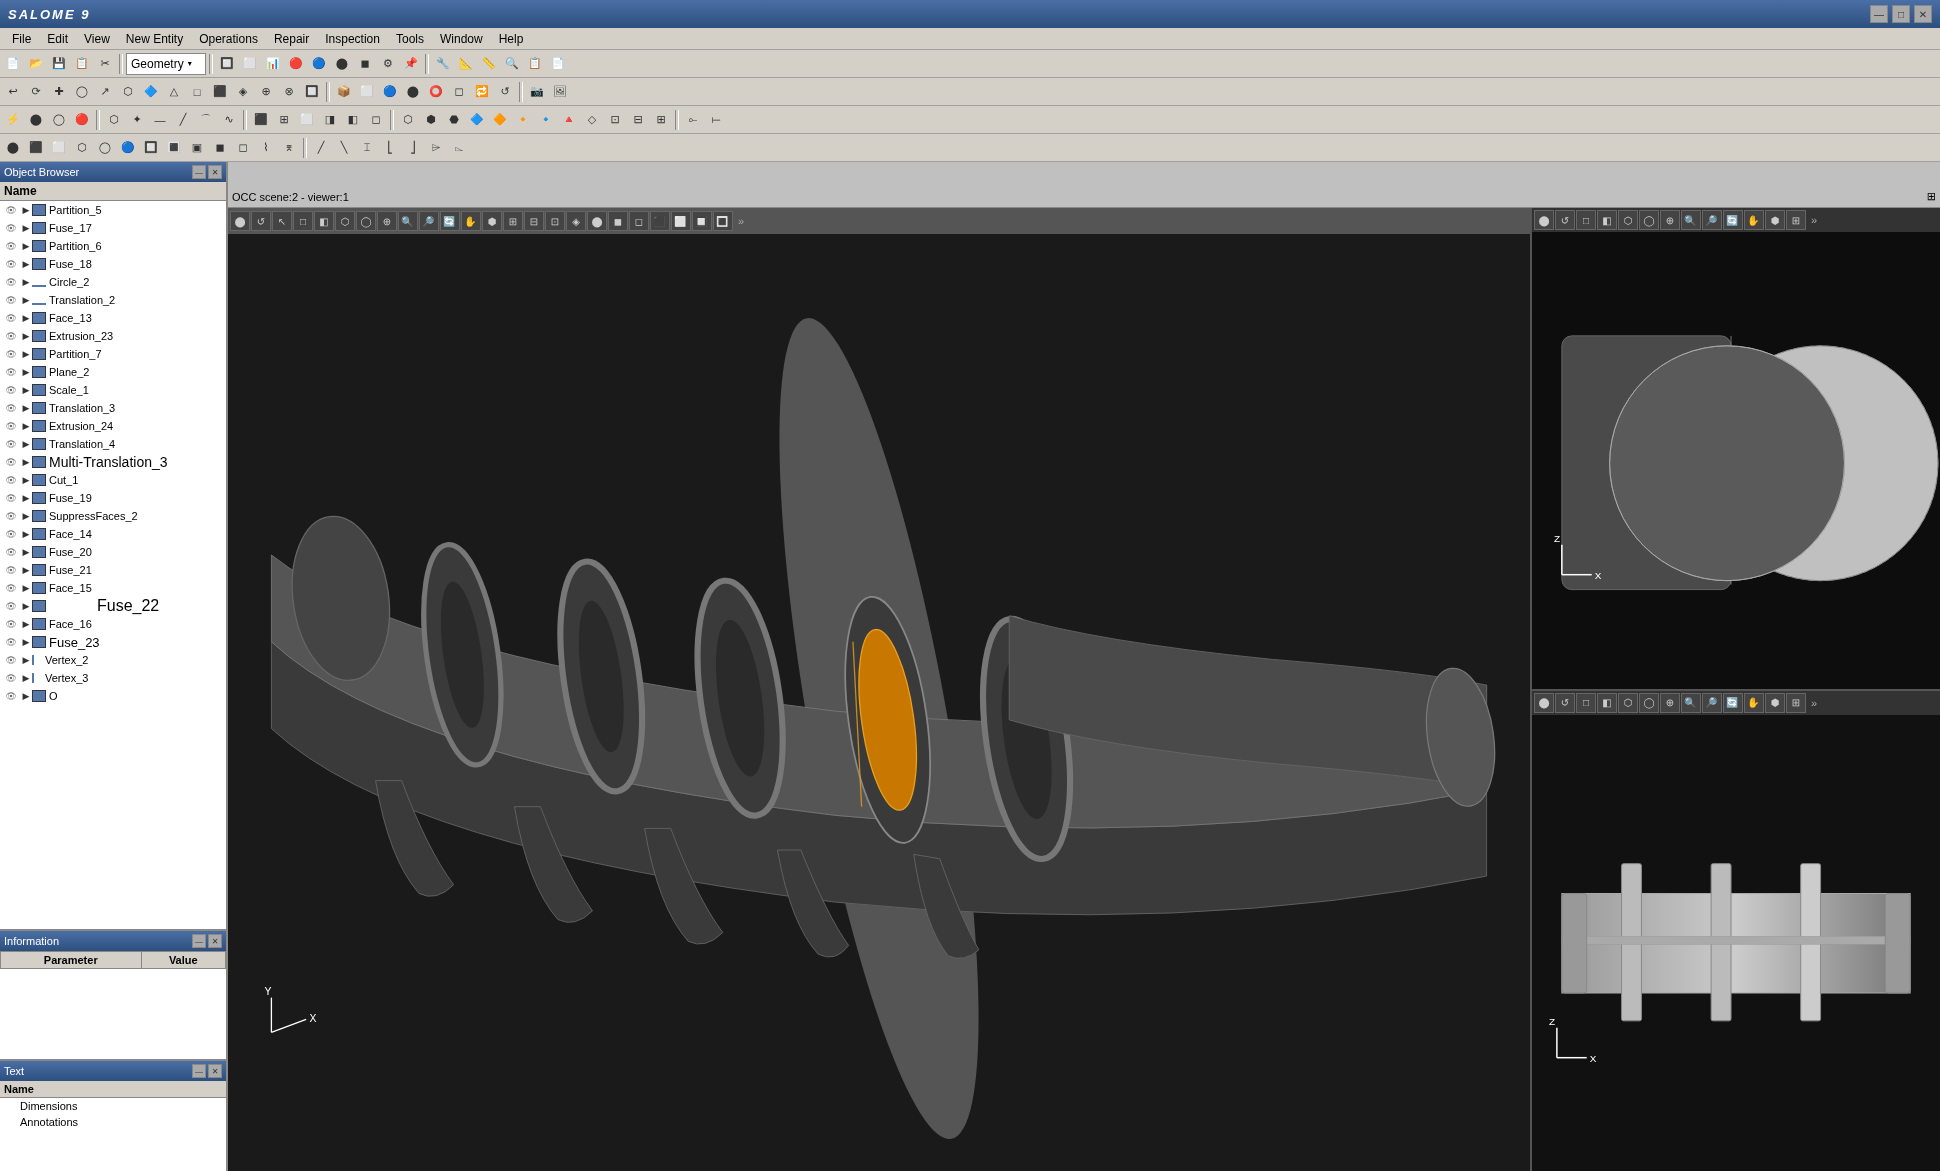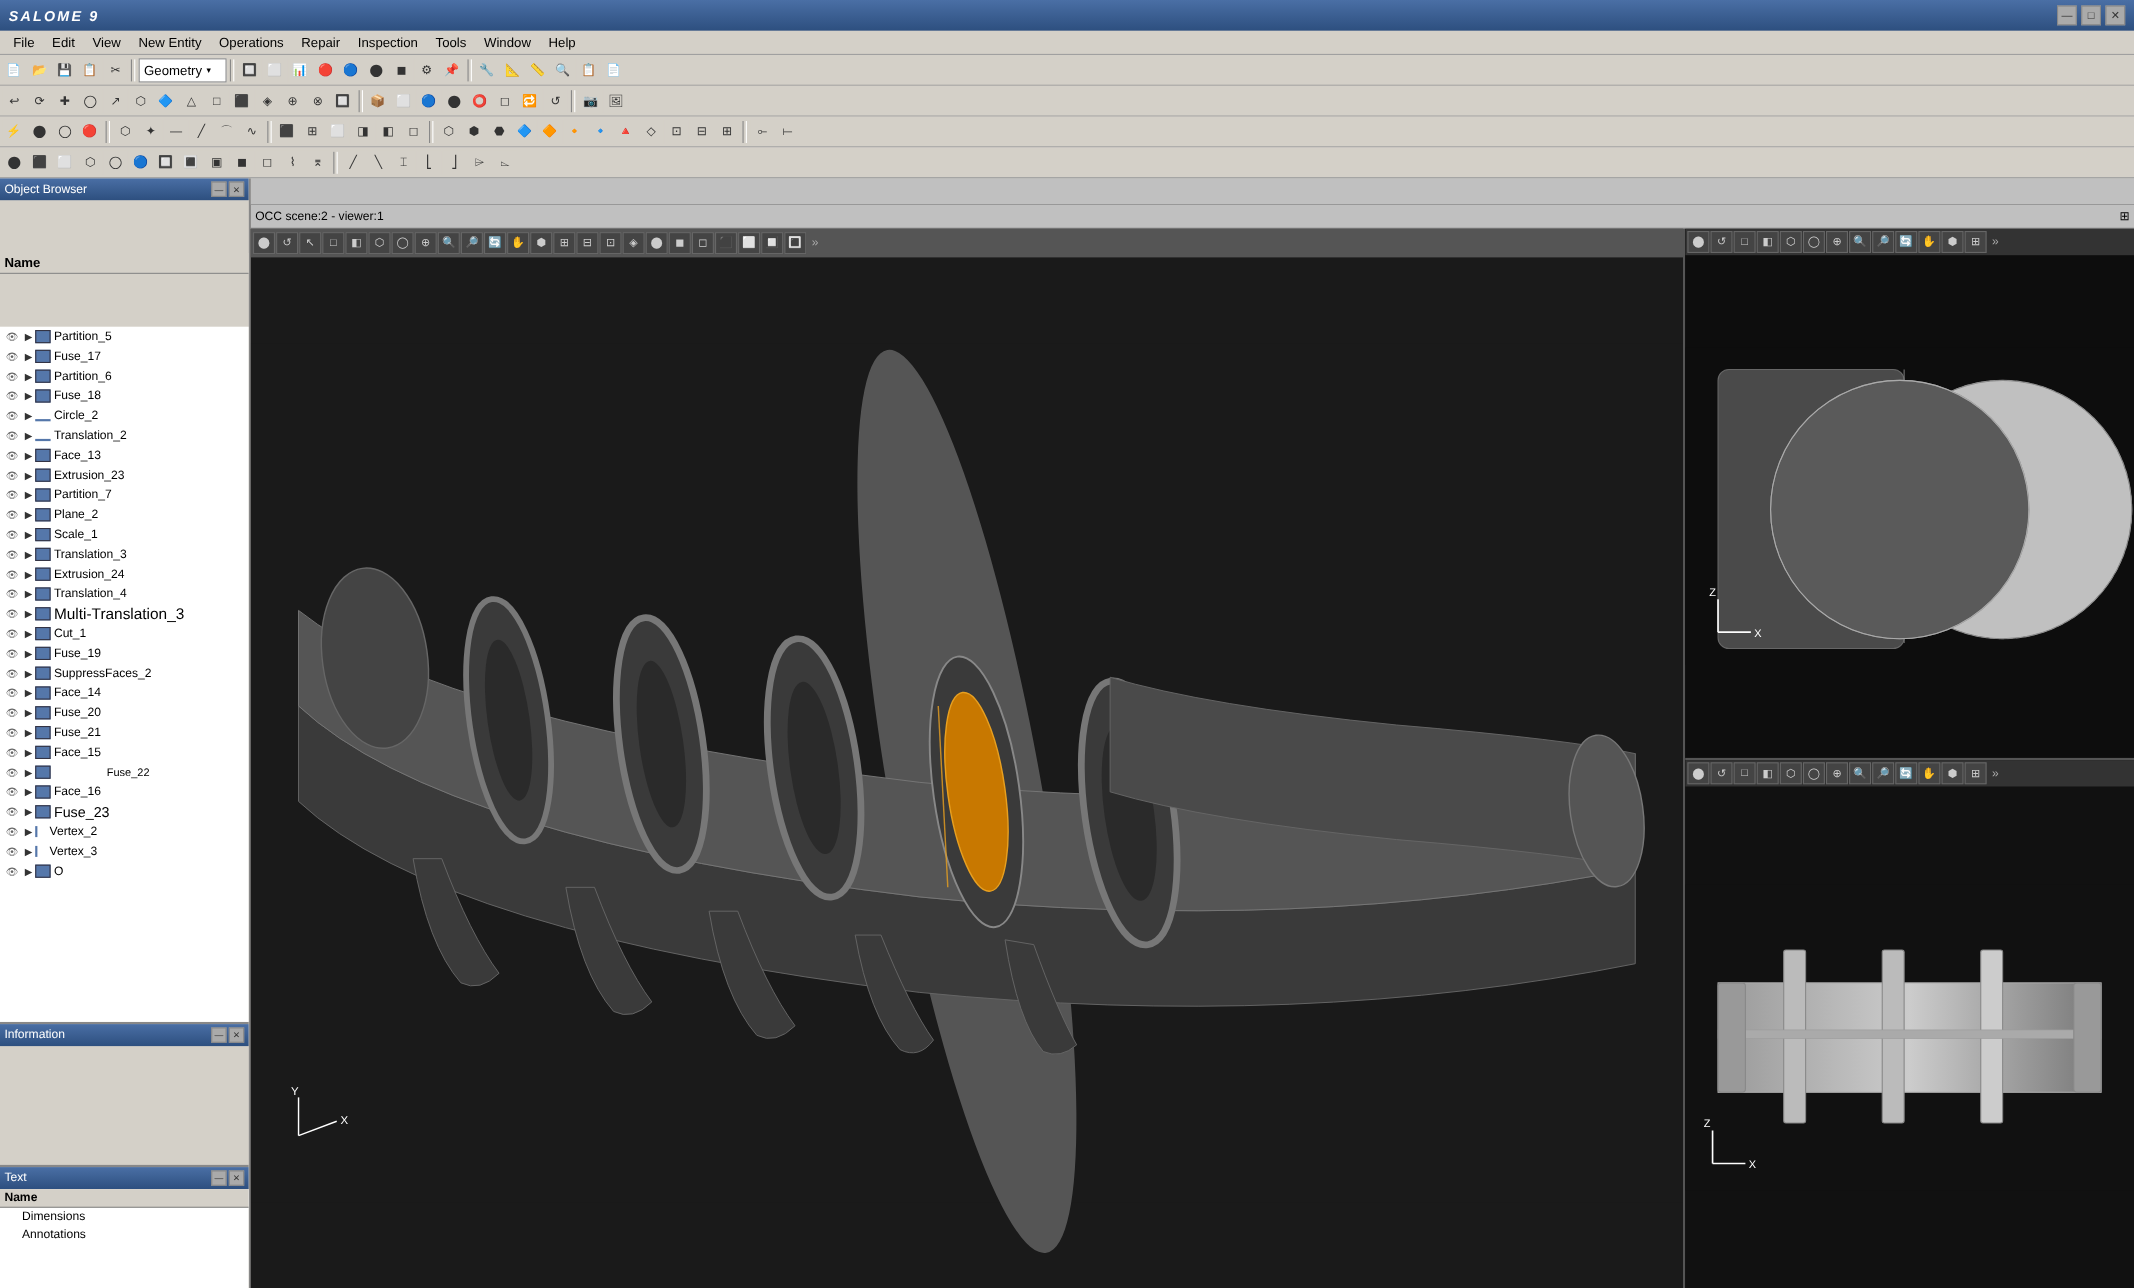--- a/index.html
+++ b/index.html
@@ -126,21 +126,20 @@
       border-right: 2px solid #888;
     }
 
     #object-browser {
       flex: 1;
       background: #d4d0c8;
       border-bottom: 2px solid #888;
       display: flex;
       flex-direction: column;
       min-height: 200px;
-      gap: 48px;
     }
     .panel-title-bar {
       height: 20px;
       background: linear-gradient(to bottom, #4a6fa5, #2d4f7f);
       color: white;
       font-size: 11px;
       display: flex;
       align-items: center;
       justify-content: space-between;
       padding: 0 4px;
@@ -663,21 +662,21 @@
           <div class="tree-item">
             <span class="eye-icon" style="font-size: 9px;">👁</span>
             <span class="tree-expand">▶</span>
             <span class="item-icon"></span>
             <span style="font-size: 11px;">Face_15</span>
           </div>
           <div class="tree-item">
             <span class="eye-icon" style="font-size: 9px;">👁</span>
             <span class="tree-expand">▶</span>
             <span class="item-icon"></span>
-            <span style="font-size: 10px; padding-left: 48px;">Fuse_22</span>
+            <span style="font-size: 16px; padding-left: 48px;">Fuse_22</span>
           </div>
           <div class="tree-item">
             <span class="eye-icon" style="font-size: 9px;">👁</span>
             <span class="tree-expand">▶</span>
             <span class="item-icon"></span>
             <span style="font-size: 11px;">Face_16</span>
           </div>
           <div class="tree-item">
             <span class="eye-icon" style="font-size: 9px;">👁</span>
             <span class="tree-expand">▶</span>
@@ -705,20 +704,31 @@
         </div>
     </div>
 
     <div id="information-panel">
       <div class="panel-title-bar">
         <span>Information</span>
         <div class="panel-controls">
           <div class="panel-ctrl-btn">—</div>
           <div class="panel-ctrl-btn">✕</div>
         </div>
+      </div>
+      <div id="info-content">
+        <table class="info-table">
+          <thead>
+            <tr>
+              <th>Parameter</th>
+              <th>Value</th>
+            </tr>
+          </thead>
+          <tbody></tbody>
+        </table>
       </div>
     </div>
 
     <div id="text-panel">
       <div class="panel-title-bar">
         <span>Text</span>
         <div class="panel-controls">
           <div class="panel-ctrl-btn">—</div>
           <div class="panel-ctrl-btn">✕</div>
         </div>

